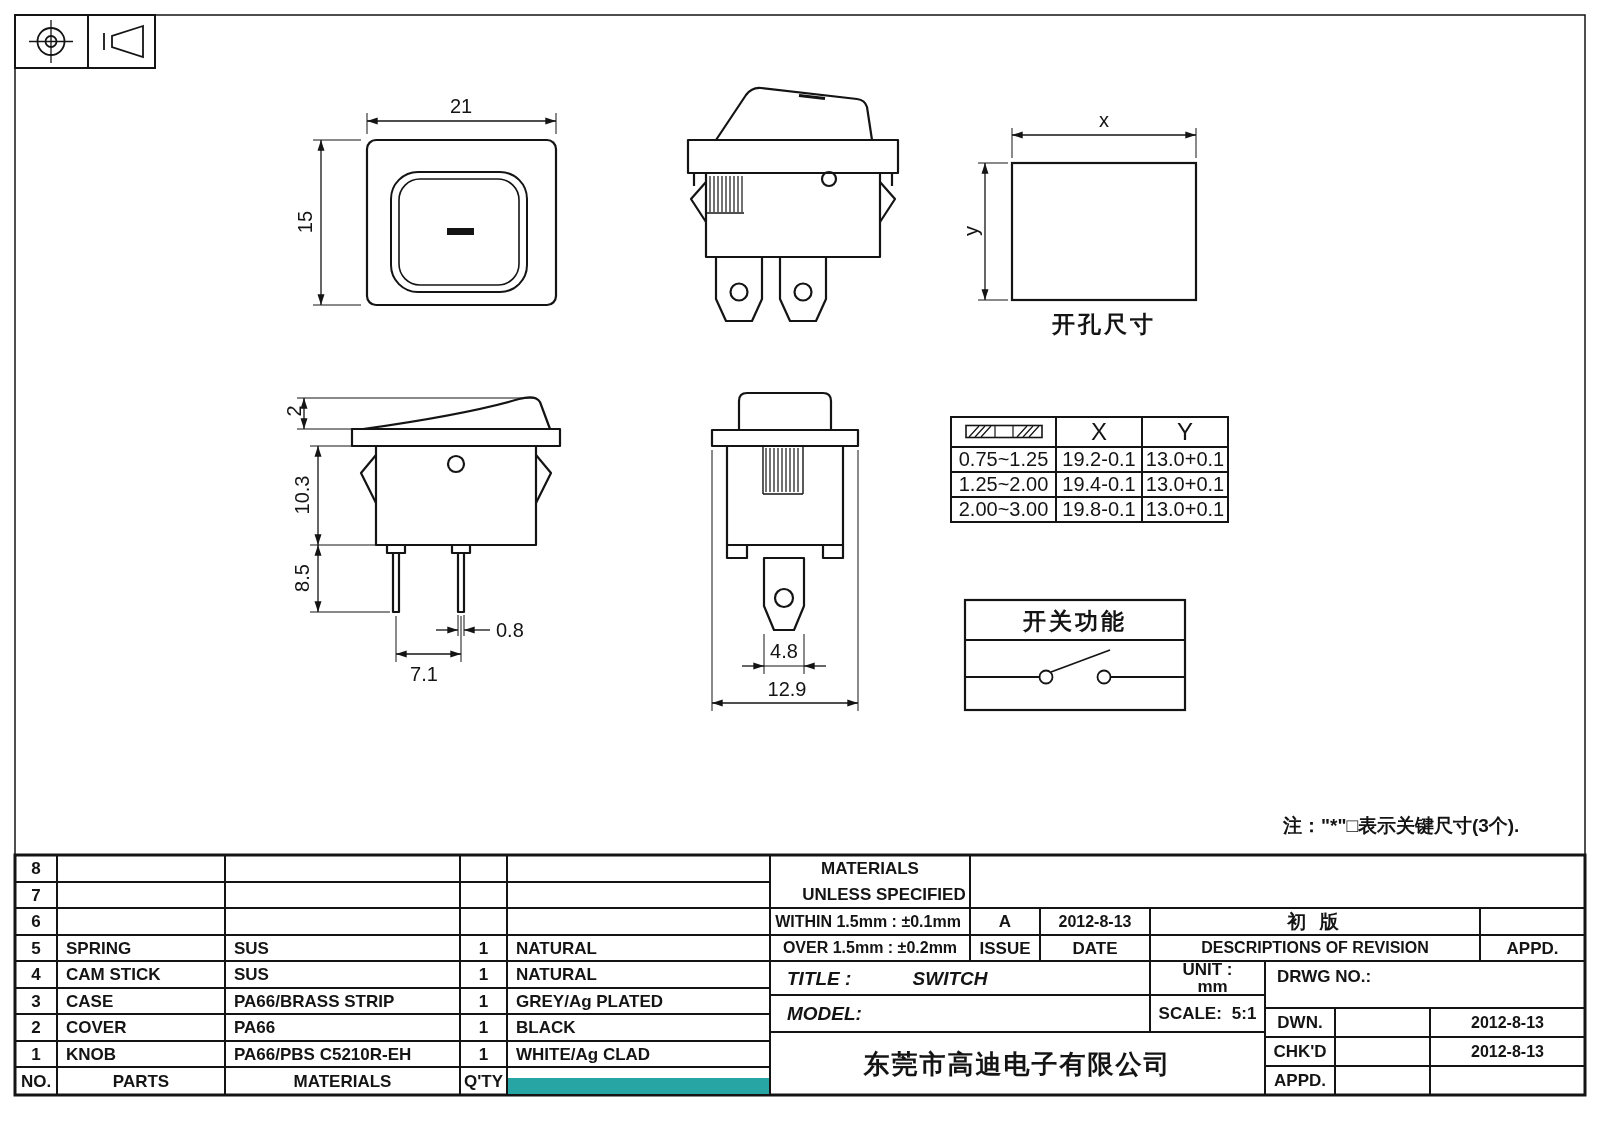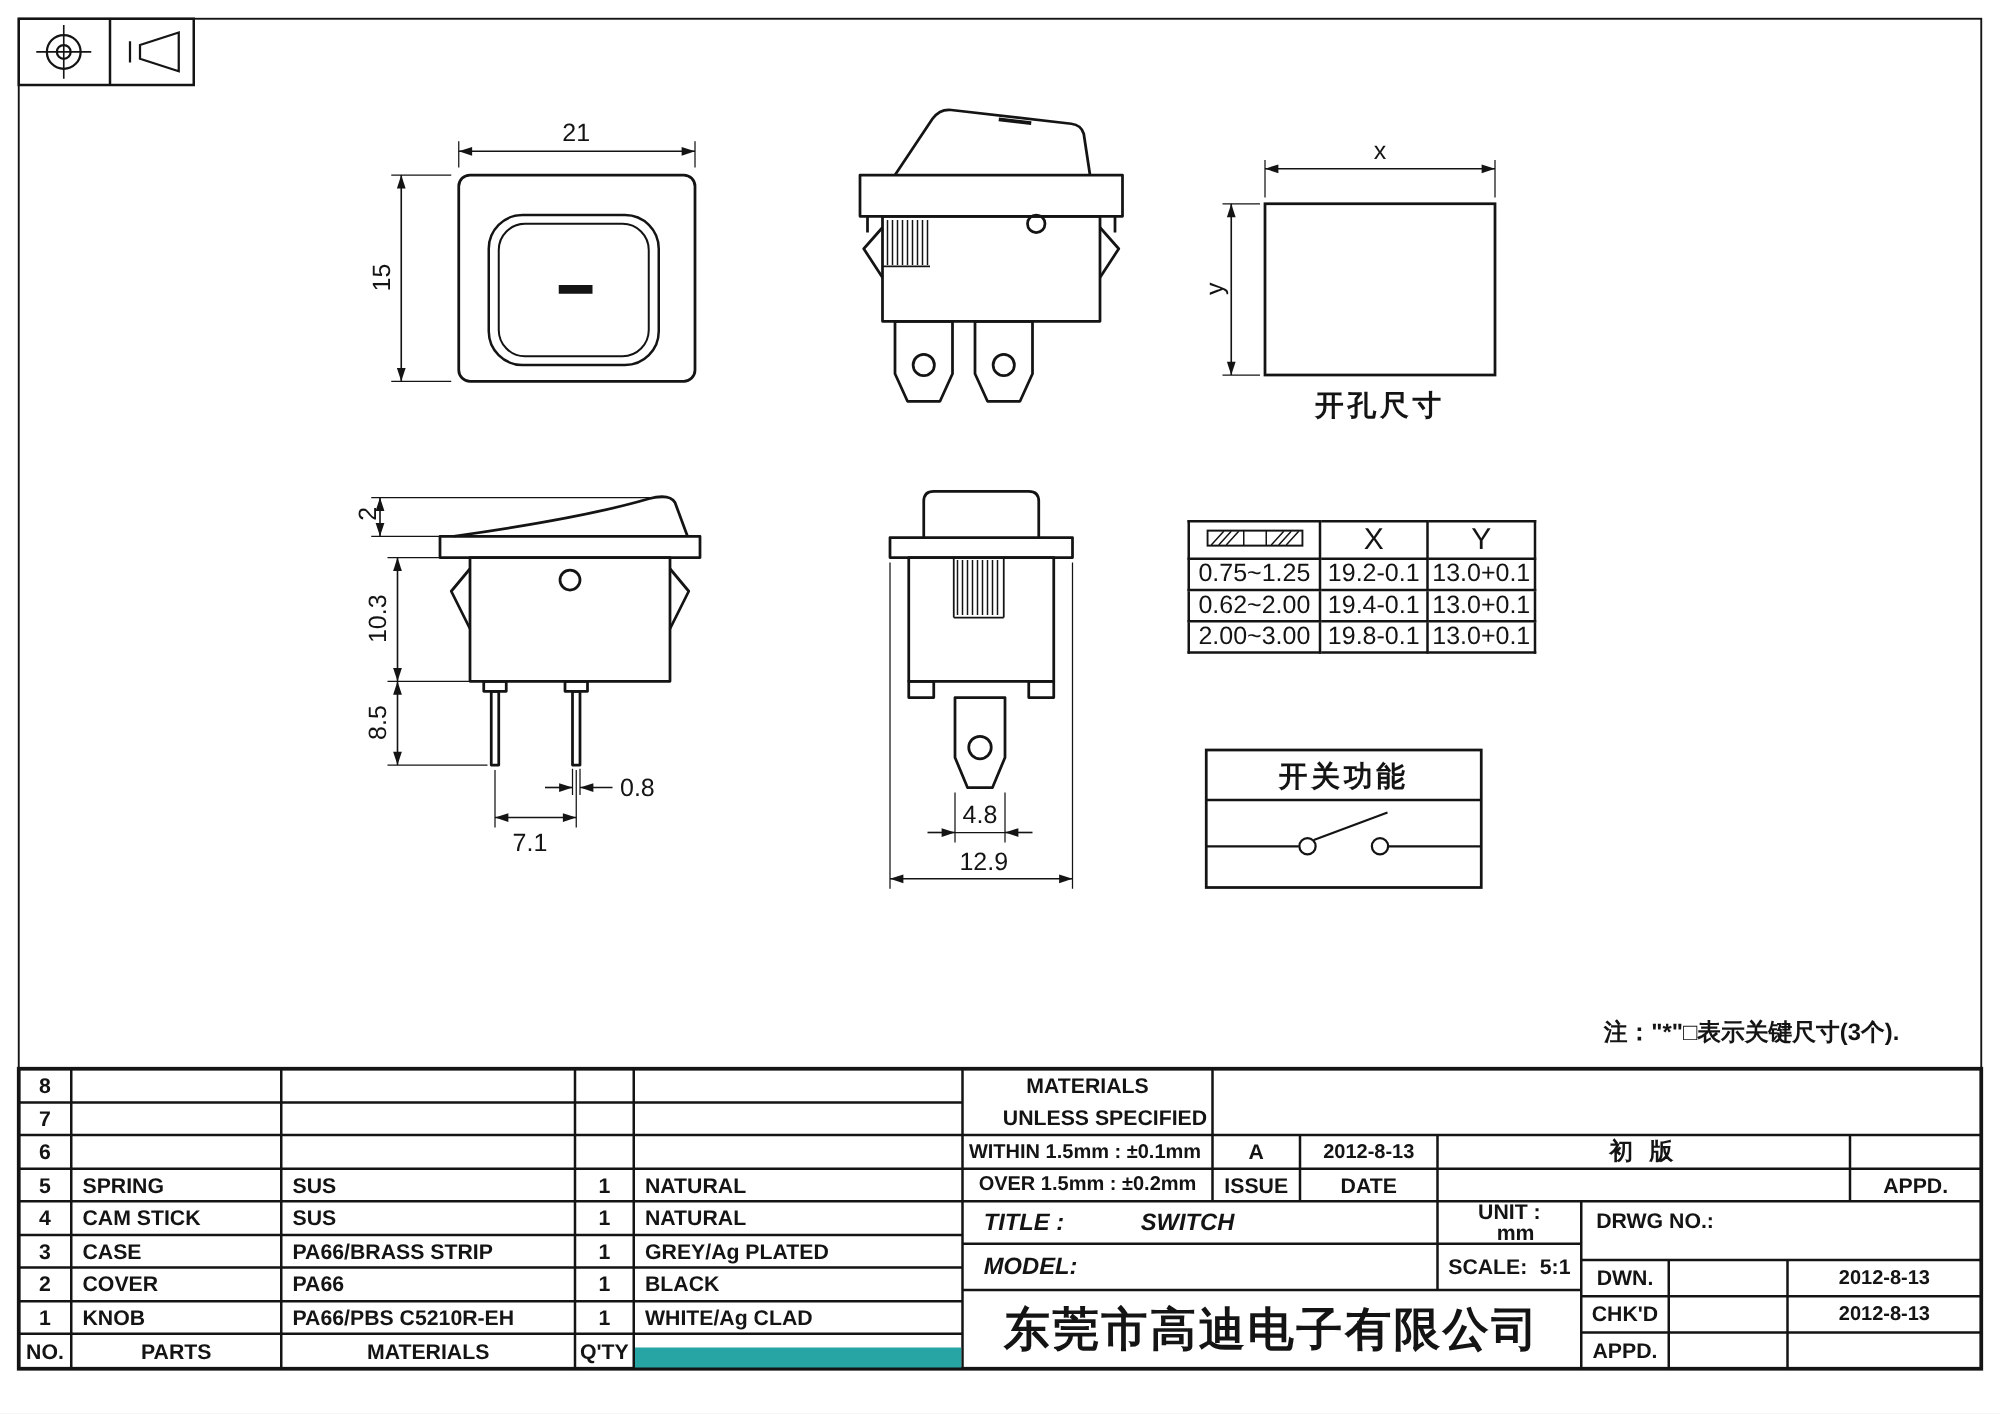--- a/index.html
+++ b/index.html
@@ -25,21 +25,21 @@
   
   .tc { position:absolute; display:flex; align-items:center; font-size:17px; font-weight:700;
         white-space:nowrap; line-height:1; }
   .tc.c { justify-content:center; }
   .tc.l { padding-left:9px; }
   .tc.small { font-size:16px; }
   .tc.d { font-size:16px; }
   .tc.cn { font-weight:600; font-size:19px; letter-spacing:4px; }
   .tc.big { font-size:19px;font-style:italic; }
   .tc.gap > span + span { margin-left:10px; }
-  .tc.company { font-size:37px; font-weight:600; letter-spacing:2px; }
+  .tc.company { font-size:26px; font-weight:600; letter-spacing:2px; }
 </style>
 </head>
 <body>
 
 <div class="sheet">
 
   <svg width="1600" height="1131" viewBox="0 0 1600 1131" xmlns="http://www.w3.org/2000/svg">
     <defs>
       <marker id="ae" markerUnits="userSpaceOnUse" markerWidth="12" markerHeight="9" viewBox="0 0 12 9" refX="11.3" refY="4.5" orient="auto">
           <path d="M0.6,1 L11.3,4.5 L0.6,8 Z" fill="#141414"></path>
@@ -224,21 +224,21 @@
         <th>Y</th>
       </tr>
     </thead>
     <tbody>
       <tr>
         <td>0.75~1.25</td>
         <td>19.2-0.1</td>
         <td>13.0+0.1</td>
       </tr>
       <tr>
-        <td>0.62~2.00</td>
+        <td>1.25~2.00</td>
         <td>19.4-0.1</td>
         <td>13.0+0.1</td>
       </tr>
       <tr>
         <td>2.00~3.00</td>
         <td>19.8-0.1</td>
         <td>13.0+0.1</td>
       </tr>
     </tbody>
   </table>
@@ -299,20 +299,21 @@
   <div class="tc c" style="left:770px;top:856px;width:200px;height:25px;">MATERIALS</div>
   <div class="tc c" style="left:770px;top:881px;width:228px;height:26px;">UNLESS  SPECIFIED</div>
   <div class="tc c small" style="left:786px;top:908px;width:164px;height:27px;">WITHIN 1.5mm : ±0.1mm</div>
   <div class="tc c small" style="left:772px;top:935px;width:196px;height:26px;">OVER 1.5mm : ±0.2mm</div>
 
   <div class="tc c" style="left:970px;top:908px;width:70px;height:27px;">A</div>
   <div class="tc c d" style="left:1040px;top:908px;width:110px;height:27px;">2012-8-13</div>
   <div class="tc c cn" style="left:1150px;top:908px;width:330px;height:27px;">初 版</div>
   <div class="tc c" style="left:970px;top:935px;width:70px;height:26px;">ISSUE</div>
   <div class="tc c" style="left:1040px;top:935px;width:110px;height:26px;">DATE</div>
+  <div class="tc c small" style="left:1150px;top:935px;width:330px;height:26px;">DESCRIPTIONS OF REVISION</div>
   <div class="tc c" style="left:1480px;top:935px;width:105px;height:26px;">APPD.</div>
 
   <div class="tc big" style="left:787px;top:961px;width:100px;height:34px;">TITLE :</div>
   <div class="tc c big" style="left:880px;top:961px;width:140px;height:34px;">SWITCH</div>
   <div class="tc c gap" style="left:1150px;top:961px;width:115px;height:34px;flex-direction:column;">
     <span>UNIT :</span>
       <span>mm</span>
   </div>
   <div class="tc" style="left:1277px;top:963px;width:250px;height:26px;">DRWG NO.:</div>
 

